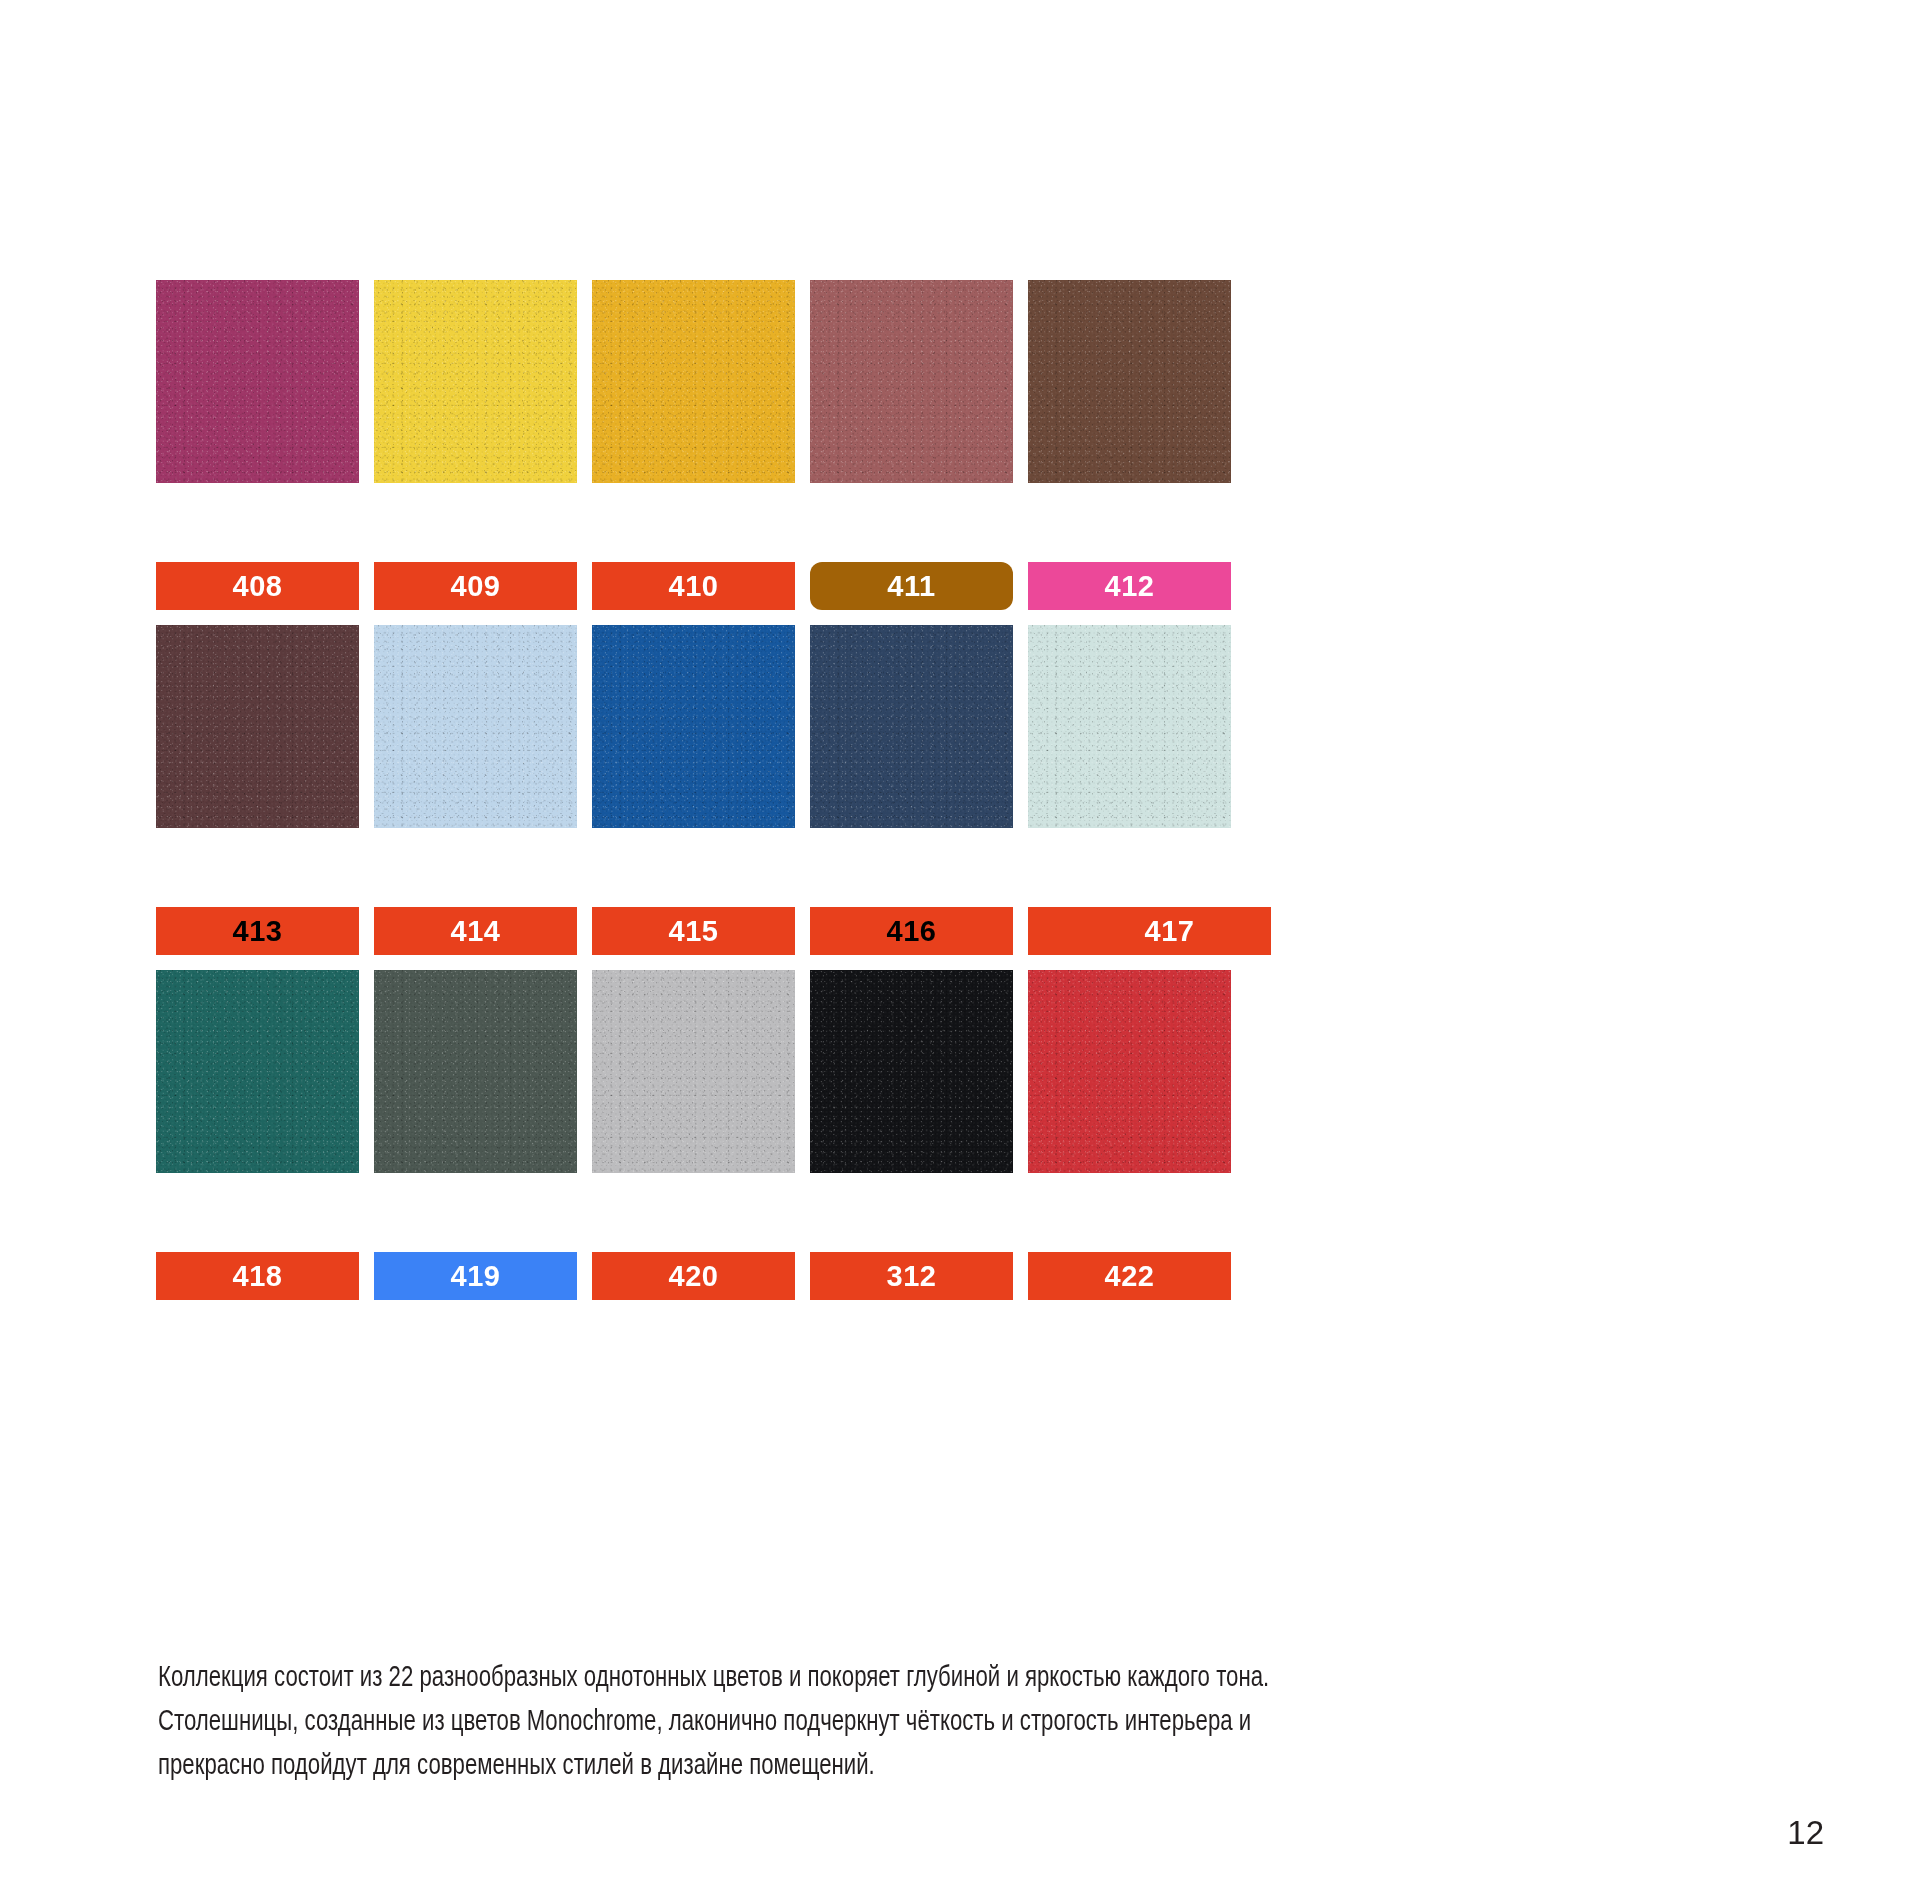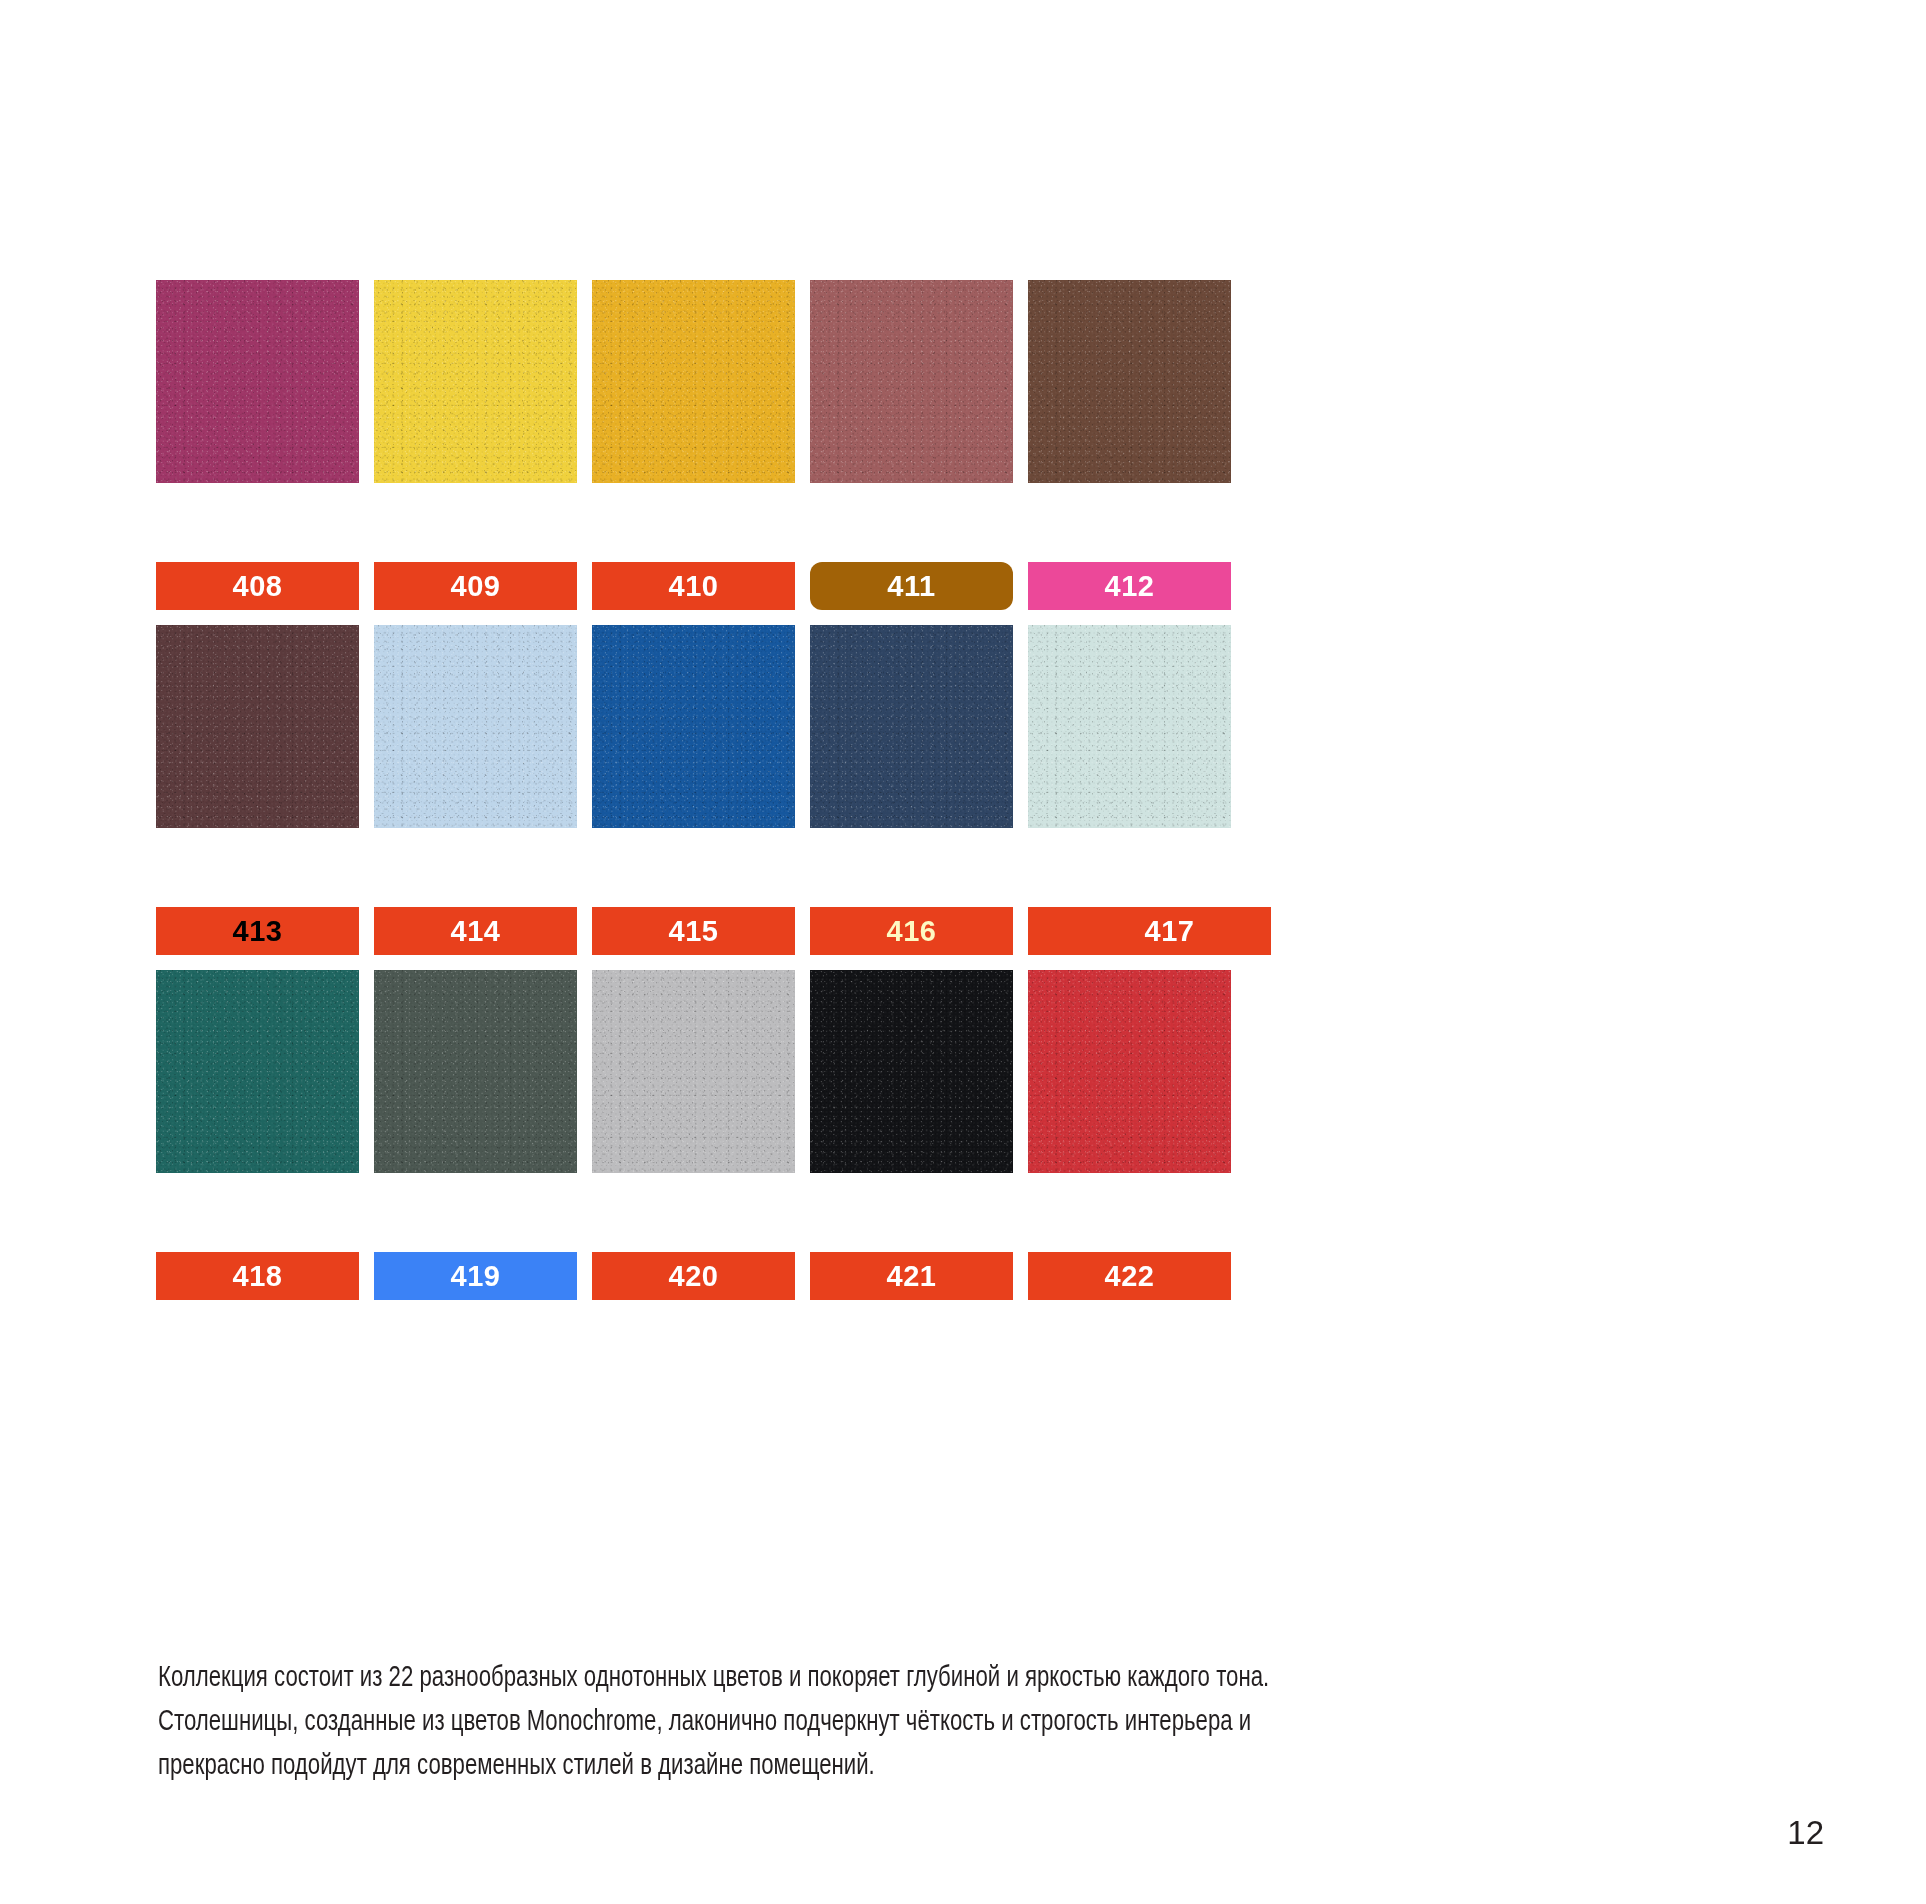--- a/index.html
+++ b/index.html
@@ -174,21 +174,21 @@
         </div>
       </div>
       <div class="cell">
         <div class="swatch" style="background-color: rgb(21, 87, 158);"></div>
         <div class="label-bar" style="background-color: rgb(232, 64, 28); color: rgb(255, 255, 255);">
           <span>415</span>
         </div>
       </div>
       <div class="cell">
         <div class="swatch" style="background-color: rgb(46, 68, 99);"></div>
-        <div class="label-bar" style="background-color: rgb(232, 64, 28); color: #fef9c3;">
+        <div class="label-bar" style="background-color: rgb(232, 64, 28); color: #000000;">
           <span>416</span>
         </div>
       </div>
       <div class="cell">
         <div class="swatch" style="background-color: rgb(207, 227, 224);"></div>
         <div class="label-bar" style="background-color: rgb(232, 64, 28); color: rgb(255, 255, 255); padding-left: 40px;">
           <span>417</span>
         </div>
       </div>
       <div class="cell">
@@ -205,21 +205,21 @@
       </div>
       <div class="cell">
         <div class="swatch" style="background-color: rgb(188, 188, 190);"></div>
         <div class="label-bar" style="background-color: rgb(232, 64, 28); color: rgb(255, 255, 255);">
           <span>420</span>
         </div>
       </div>
       <div class="cell">
         <div class="swatch" style="background-color: rgb(17, 18, 21);"></div>
         <div class="label-bar" style="background-color: rgb(232, 64, 28); color: rgb(255, 255, 255);">
-          <span>421</span>
+          <span>312</span>
         </div>
       </div>
       <div class="cell">
         <div class="swatch" style="background-color: rgb(206, 49, 56);"></div>
         <div class="label-bar" style="background-color: rgb(232, 64, 28); color: rgb(255, 255, 255);">
           <span>422</span>
         </div>
       </div>
     </div>
 

